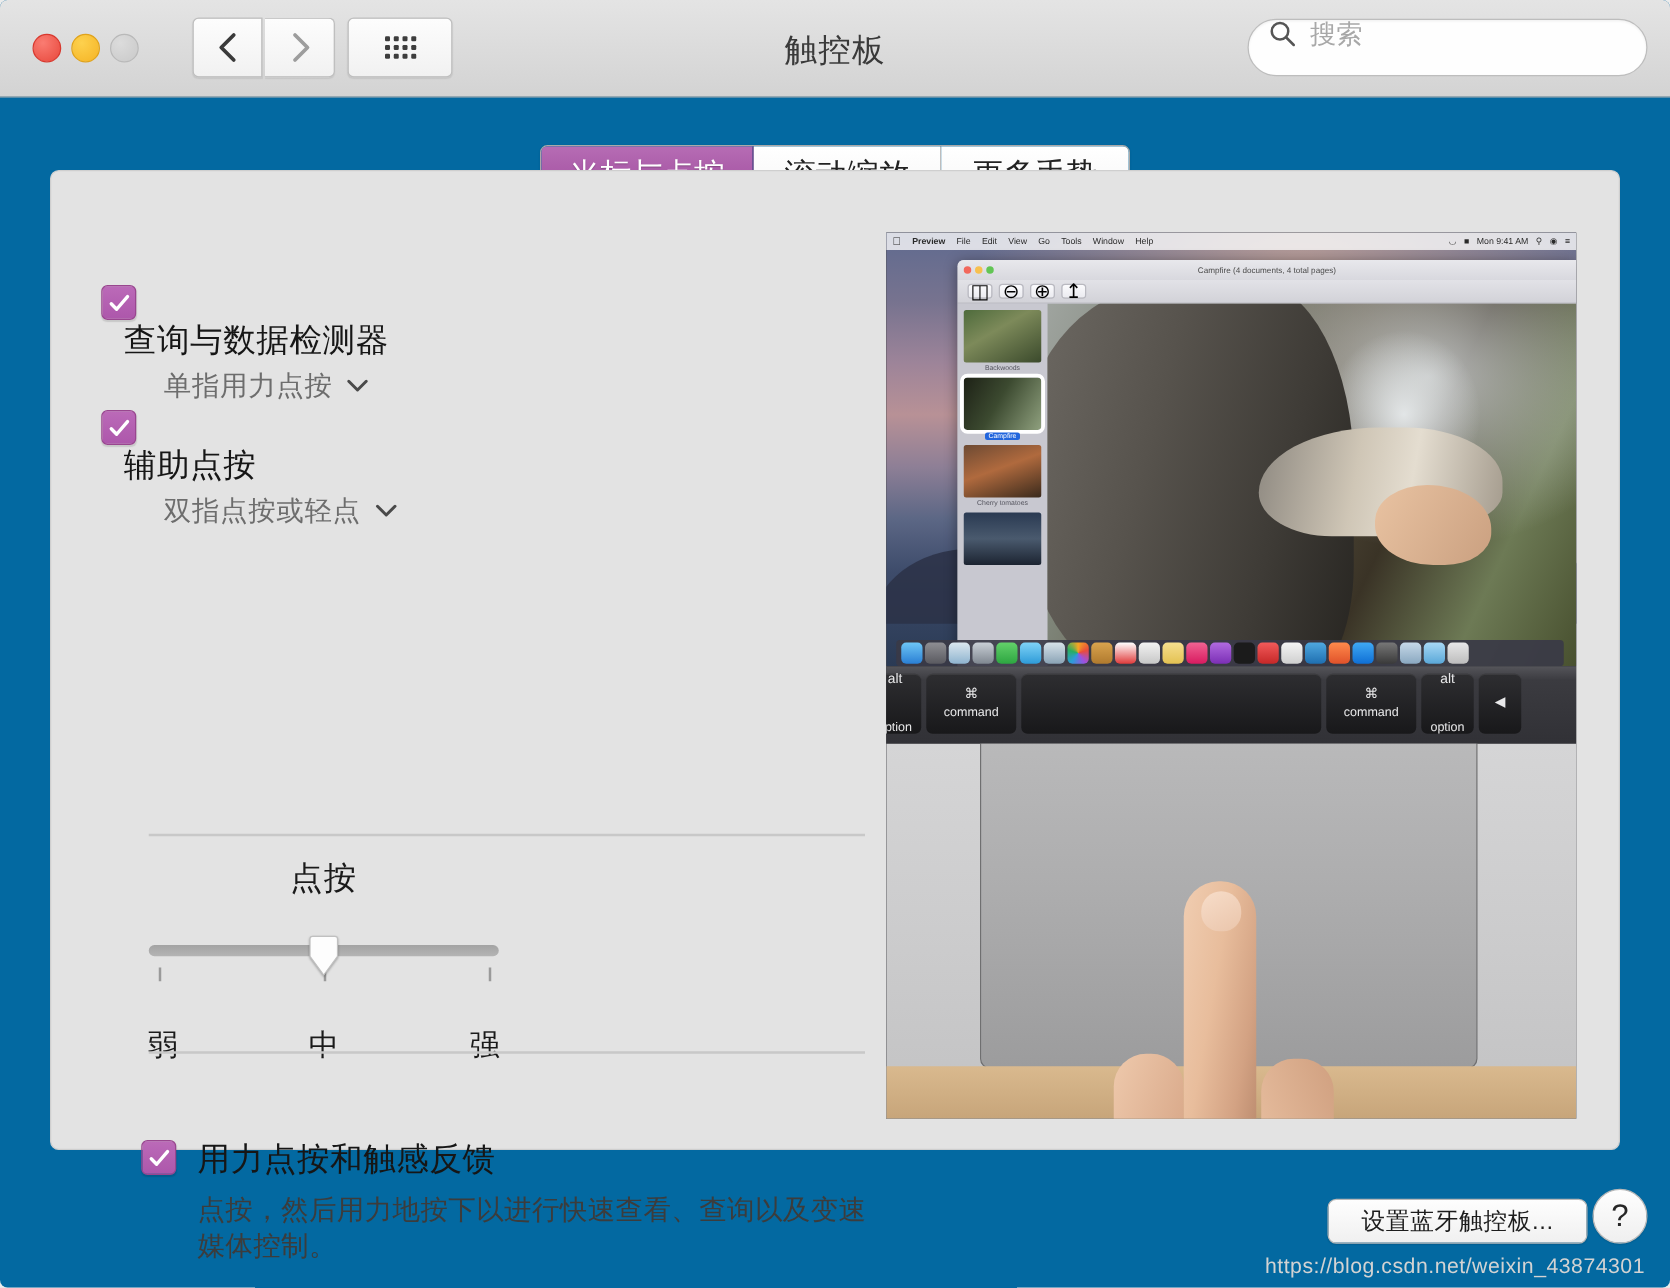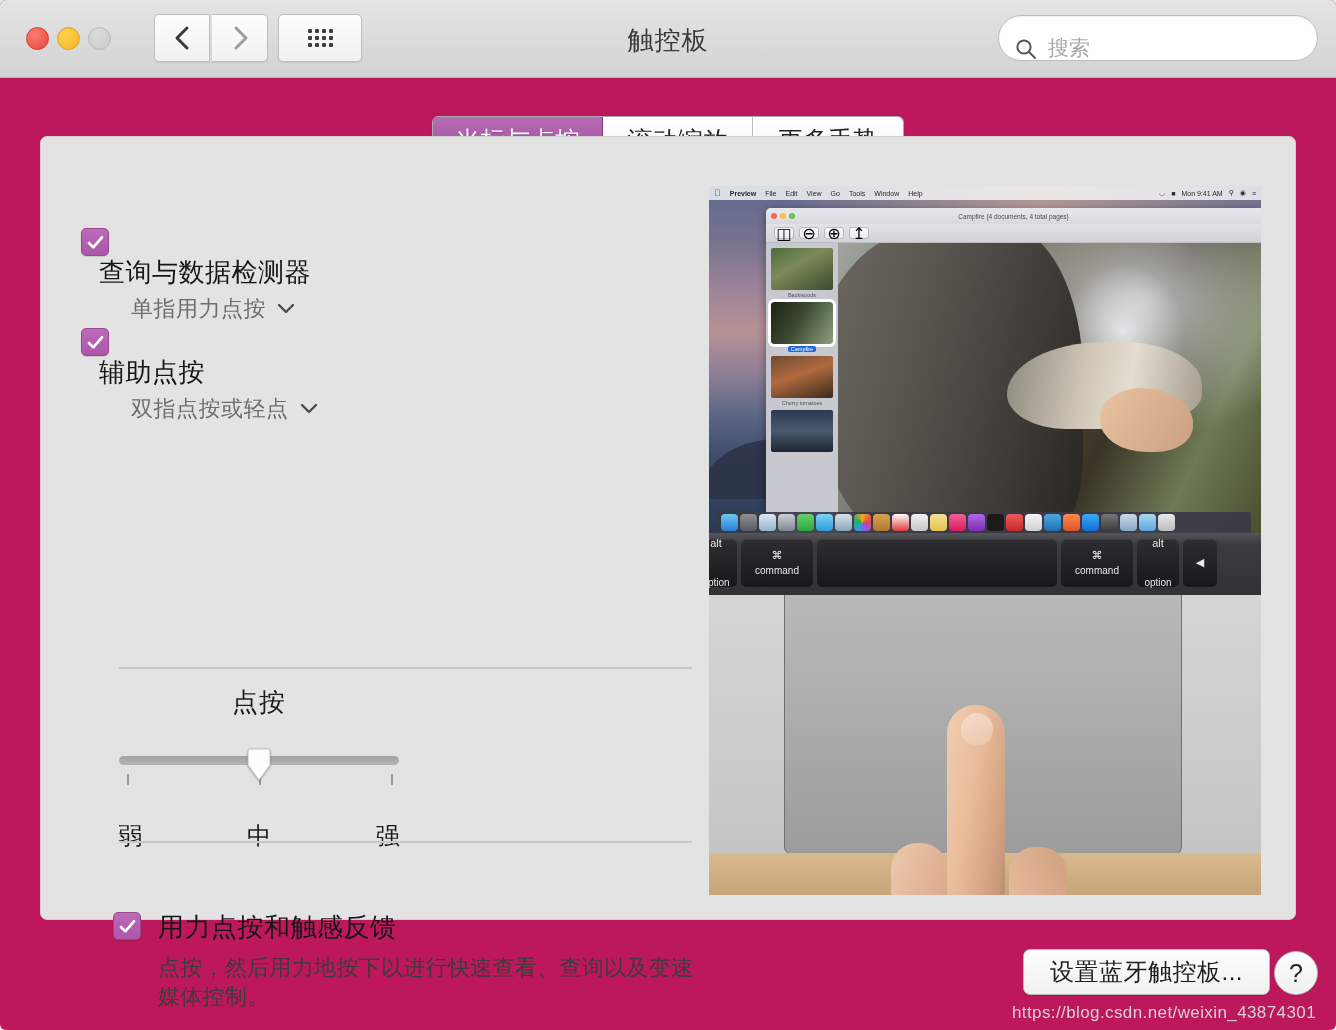--- a/index.html
+++ b/index.html
@@ -11,21 +11,21 @@
     font-family: "Liberation Sans", "DejaVu Sans", sans-serif;
     background: #ececec;
     -webkit-font-smoothing: antialiased;
   }
 
   .window {
     position: absolute;
     left: 0; top: 0;
     width: 1336px;
     height: 1030px;
-    background: #be185d;
+    background: #0369a1;
     border-radius: 6px;
     overflow: hidden;
   }
 
   
   .titlebar {
     position: relative;
     height: 78px;
     background: linear-gradient(to bottom, #e4e4e4 0%, #d3d3d3 100%);
     border-bottom: 1px solid #b4b4b4;
@@ -91,21 +91,21 @@
     letter-spacing: 1px;
   }
 
   .searchfield {
     position: absolute;
     right: 18px; top: 15px;
     width: 320px; height: 46px;
     background: #fefefe;
     border: 1px solid #bdbdbd;
     border-radius: 23px;
-    display: flex; align-items: flex-end;
+    display: flex; align-items: flex-start;
     padding-left: 16px;
     box-shadow: inset 0 1px 2px rgba(0,0,0,0.06);
   }
   .search-input {
     border: none; outline: none; background: transparent;
     font-family: "Liberation Sans", sans-serif;
     font-size: 21px; color: #4a4a4a;
     margin-left: 11px; width: 250px;
   }
   .search-input::placeholder { color: #a8a8a8; }
@@ -465,26 +465,26 @@
     position: absolute; left: 300px; top: 252px;
     width: 58px; height: 58px;
     background: linear-gradient(70deg,#e5bb9c,#d0a080);
     border-radius: 26px 26px 6px 6px;
   }
 
   
   .bt-button {
     position: absolute;
     right: 66px; bottom: 35px;
-    height: 46px;
+    height: 36px;
     padding: 0 26px;
     background: linear-gradient(to bottom, #fefefe, #f0f0f0);
     border: 1px solid #b8b8b8;
     border-radius: 7px;
-    font-size: 24px; color: #1d1d1d;
+    font-size: 19px; color: #1d1d1d;
     display: flex; align-items: center; justify-content: center;
     box-shadow: 0 1px 1px rgba(0,0,0,0.10);
     letter-spacing: 0.5px;
   }
   .help-button {
     position: absolute;
     right: 18px; bottom: 35px;
     width: 44px; height: 44px;
     border-radius: 50%;
     background: linear-gradient(to bottom, #fefefe, #efefef);

